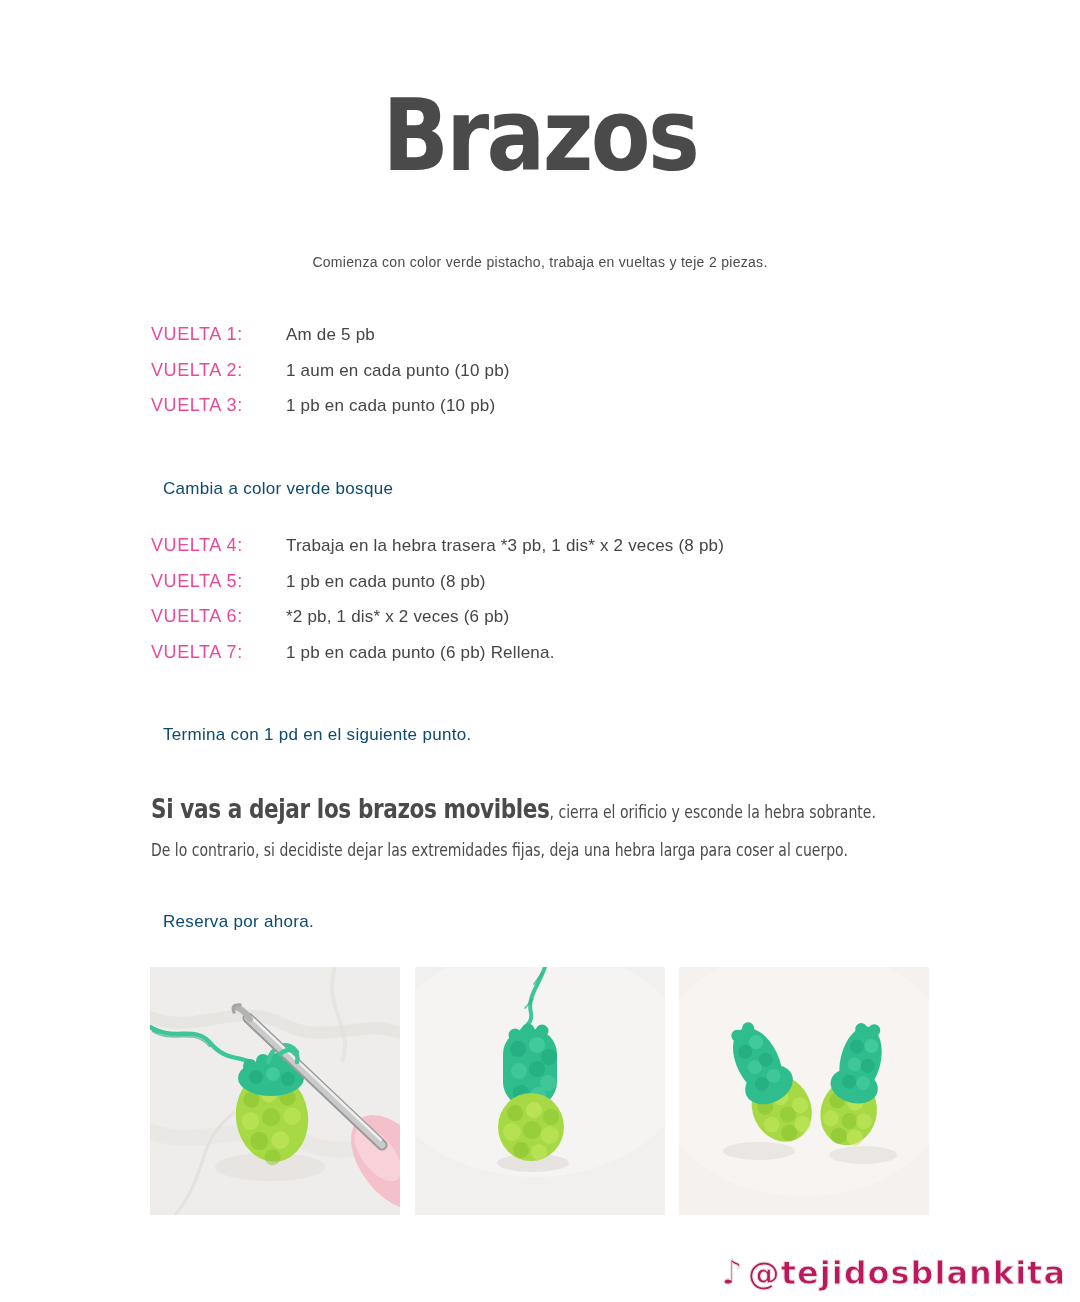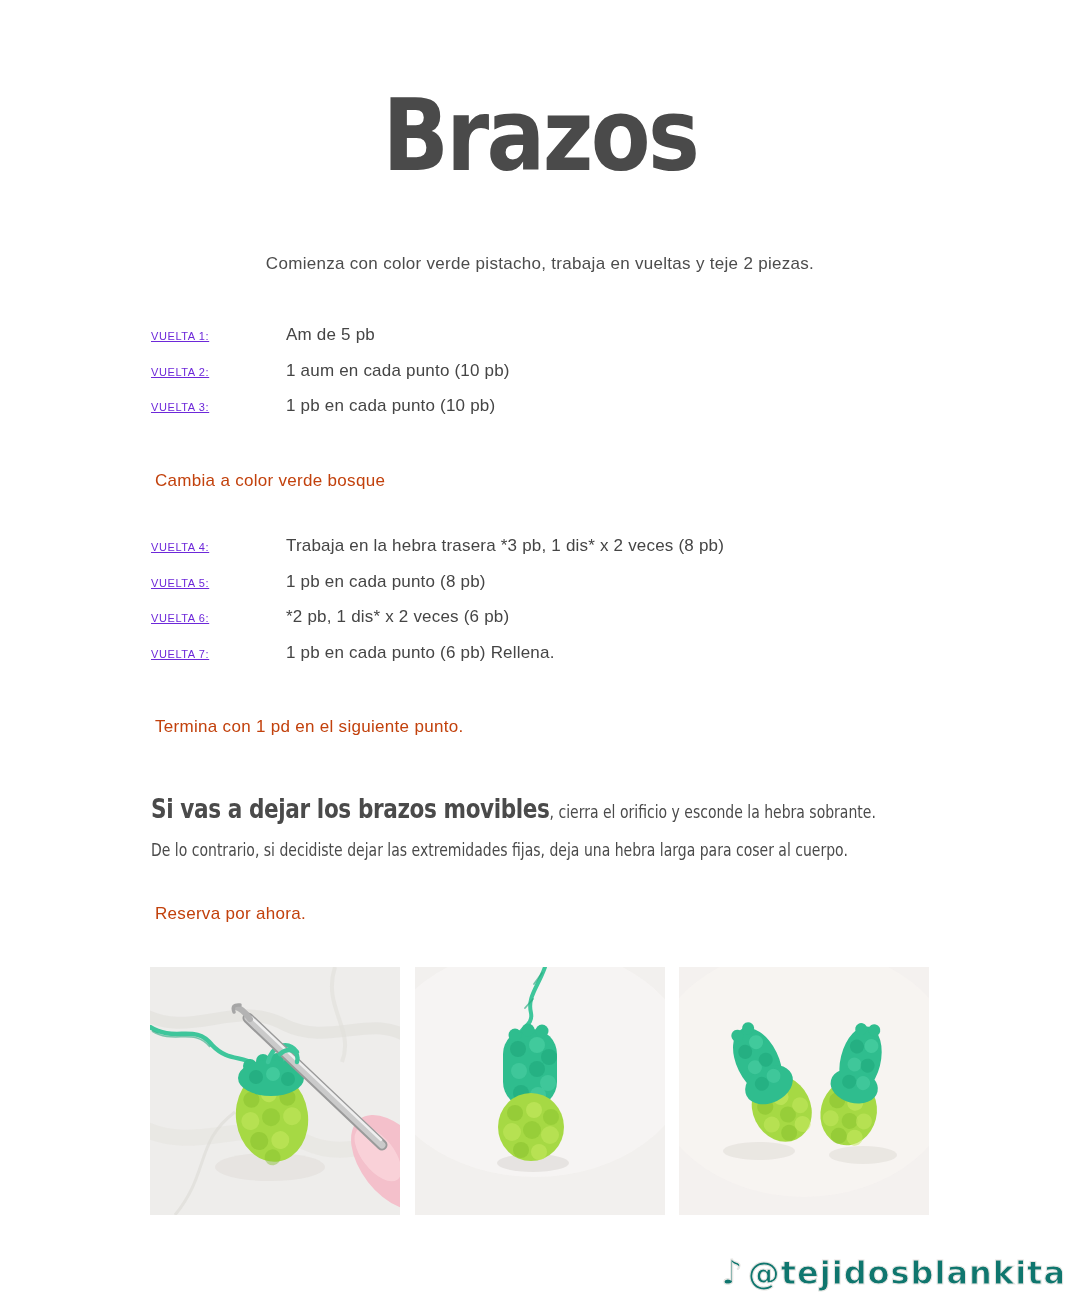--- a/index.html
+++ b/index.html
@@ -30,40 +30,39 @@
   }
   .title .squeeze { display:inline-block; transform: scaleX(0.88); transform-origin: 50% 50%; }
 
   
   .subtitle {
     position: absolute;
     top: 254px; left: 0;
     width: 100%;
     text-align: center;
     margin: 0;
-    font-size: 17px;
+    font-size: 14px;
     letter-spacing: 0.3px;
     color: #4c4c4c;
   }
 
   
   .rounds { position: absolute; left: 151px; }
   .rounds-1 { top: 317px; }
   .rounds-2 { top: 528px; }
   .round-row { display: flex; align-items: baseline; height: 35.6px; line-height: 35.6px; }
   .round-label {
     flex: 0 0 124px;
-    font-size: 11px;
+    font-size: 18px;
     letter-spacing: 0.6px;
-    color: #6d28d9;
-    text-decoration: underline;
+    color: #ec4899;
   }
   .round-text { font-size: 17px; letter-spacing: 0.2px; color: #454545; white-space: nowrap; margin-left: 11px; }
 
-  .note { position: absolute; left: 151px; margin: 4px; font-size: 17px; letter-spacing: 0.3px; color: #c2410c; white-space: nowrap; }
+  .note { position: absolute; left: 151px; margin: 12px; font-size: 17px; letter-spacing: 0.3px; color: #0c4a6e; white-space: nowrap; }
   .note-cambia  { top: 467px; }
   .note-termina { top: 713px; }
   .note-reserva { top: 900px; }
 
   
   .tip { position: absolute; left: 151px; top: 785px; width: 900px; }
   .tip-line1 { white-space: nowrap; line-height: 48px; text-decoration: underline; }
   .condense { display: inline-block; transform: scaleX(0.8); transform-origin: 0 50%; white-space: nowrap; }
   .tip-bold {
     font-family: "DejaVu Sans", sans-serif;
@@ -93,21 +92,21 @@
   .photos svg { display: block; width: 250px; height: 248px; }
 
   
   .watermark {
     position: absolute;
     right: 14px; bottom: 10px;
     font-family: "DejaVu Sans", sans-serif;
     font-weight: bold;
     font-size: 32px;
     letter-spacing: 1px;
-    color: #0f766e;
+    color: #be185d;
     -webkit-text-stroke: 1px #e9e7e4;
     white-space: nowrap;
     text-align: right;
   }
   .watermark .note-glyph { font-size: 34px; margin-right: 4px; -webkit-text-stroke: 1.2px #e9e7e4; }
 </style>
 </head>
 <body>
 
 <div class="page">

